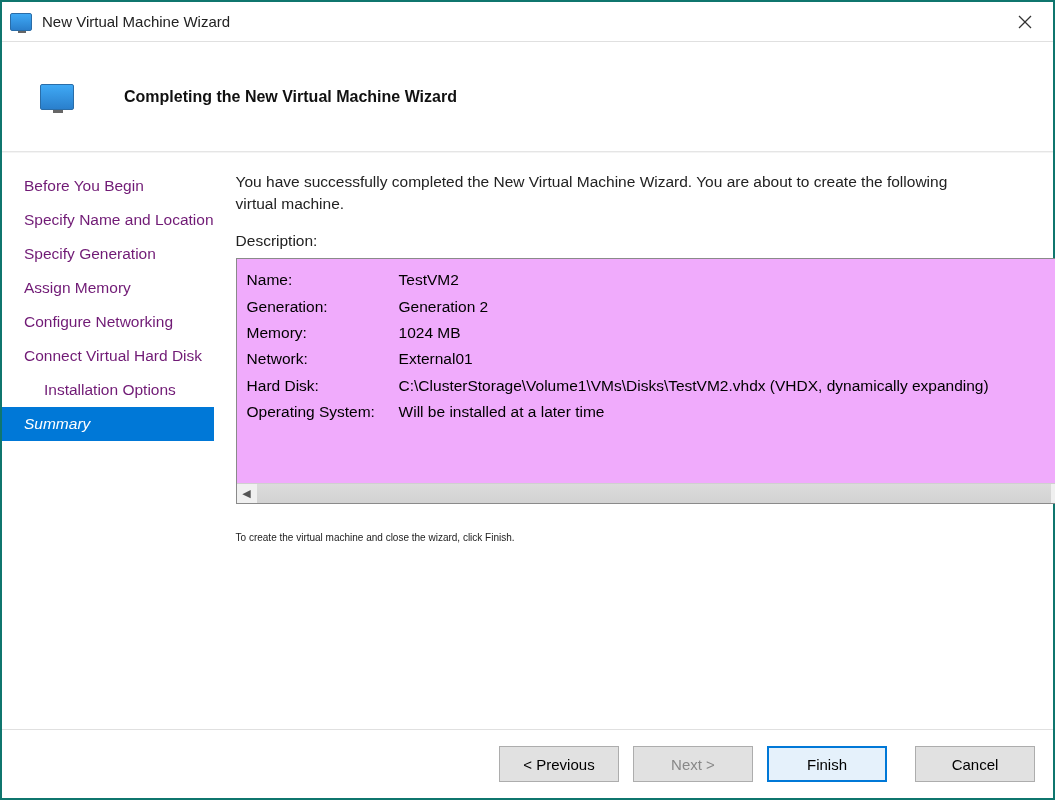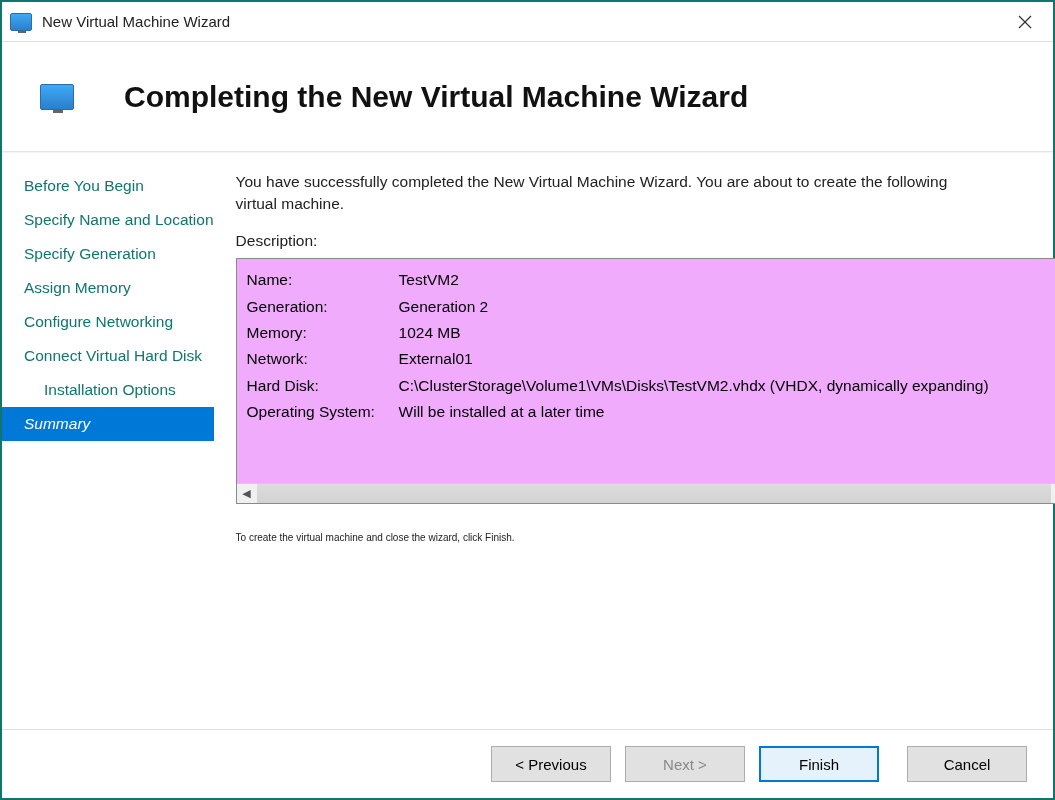--- a/index.html
+++ b/index.html
@@ -66,41 +66,41 @@
     position: relative;
   }
   .header .header-icon::after {
     content: "";
     position: absolute;
     bottom: -4px; left: 12px;
     width: 10px; height: 3px;
     background: #666;
   }
   .header h1 {
-    font-size: 30px;
+    font-size: 16px;
     font-weight: 700;
     margin: 0;
     color: #111;
   }
 
   .body {
     flex: 1;
     display: flex;
     border-top: 1px solid #f4f4f4;
     background: #fff;
   }
   .sidebar {
     width: 256px;
     padding: 16px 0 0 0;
     border-right: none;
   }
   .sidebar .step {
     padding: 8px 0 8px 22px;
     font-size: 15.5px;
-    color: #0f766e;
+    color: #701a75;
     cursor: pointer;
     white-space: nowrap;
   }
   .sidebar .step.indent { padding-left: 42px; }
   .sidebar .step.selected {
     background: #0078d7;
     color: #fff;
     font-style: italic;
     padding-left: 22px;
   }
@@ -165,21 +165,21 @@
     position: relative;
   }
   .outro {
     margin-top: 28px;
     font-size: 10px;
     color: #222;
   }
 
   .footer {
     border-top: 1px solid #e0e0e0;
-    padding: 16px 26px;
+    padding: 16px 18px;
     display: flex;
     justify-content: flex-end;
     gap: 14px;
     background: #fff;
   }
   .footer button {
     min-width: 120px;
     height: 36px;
     font-size: 15px;
     font-family: inherit;

